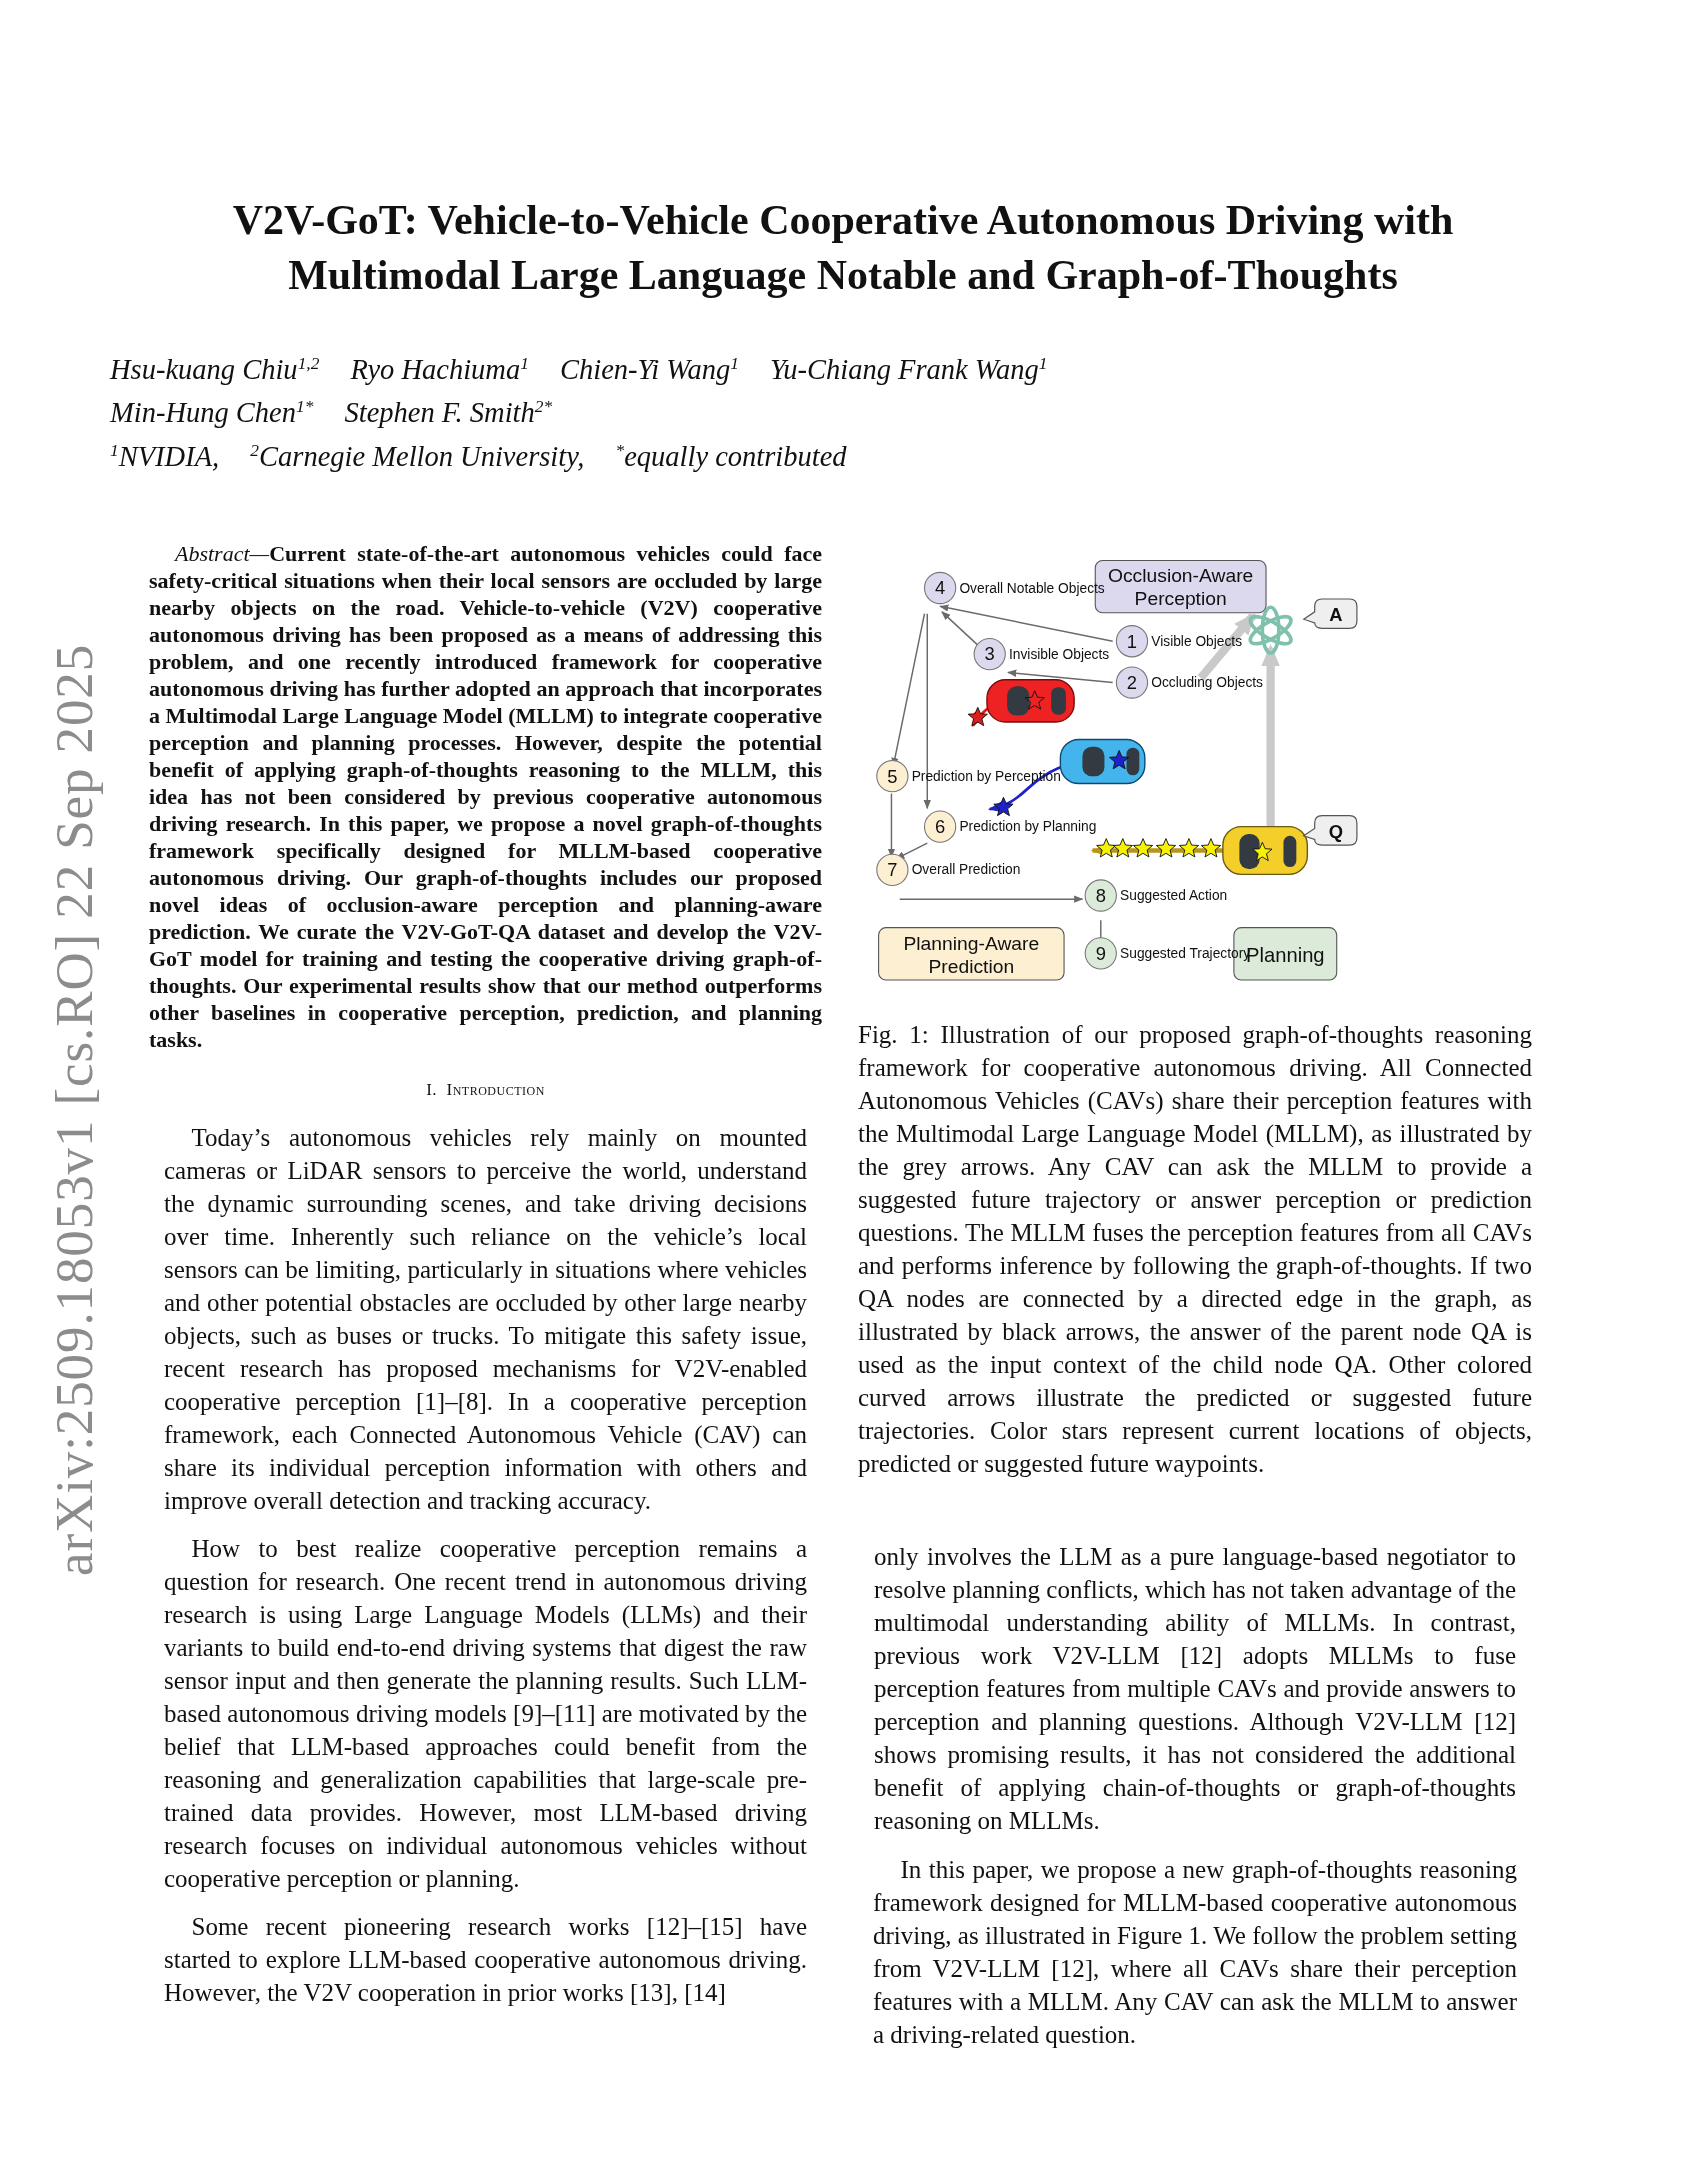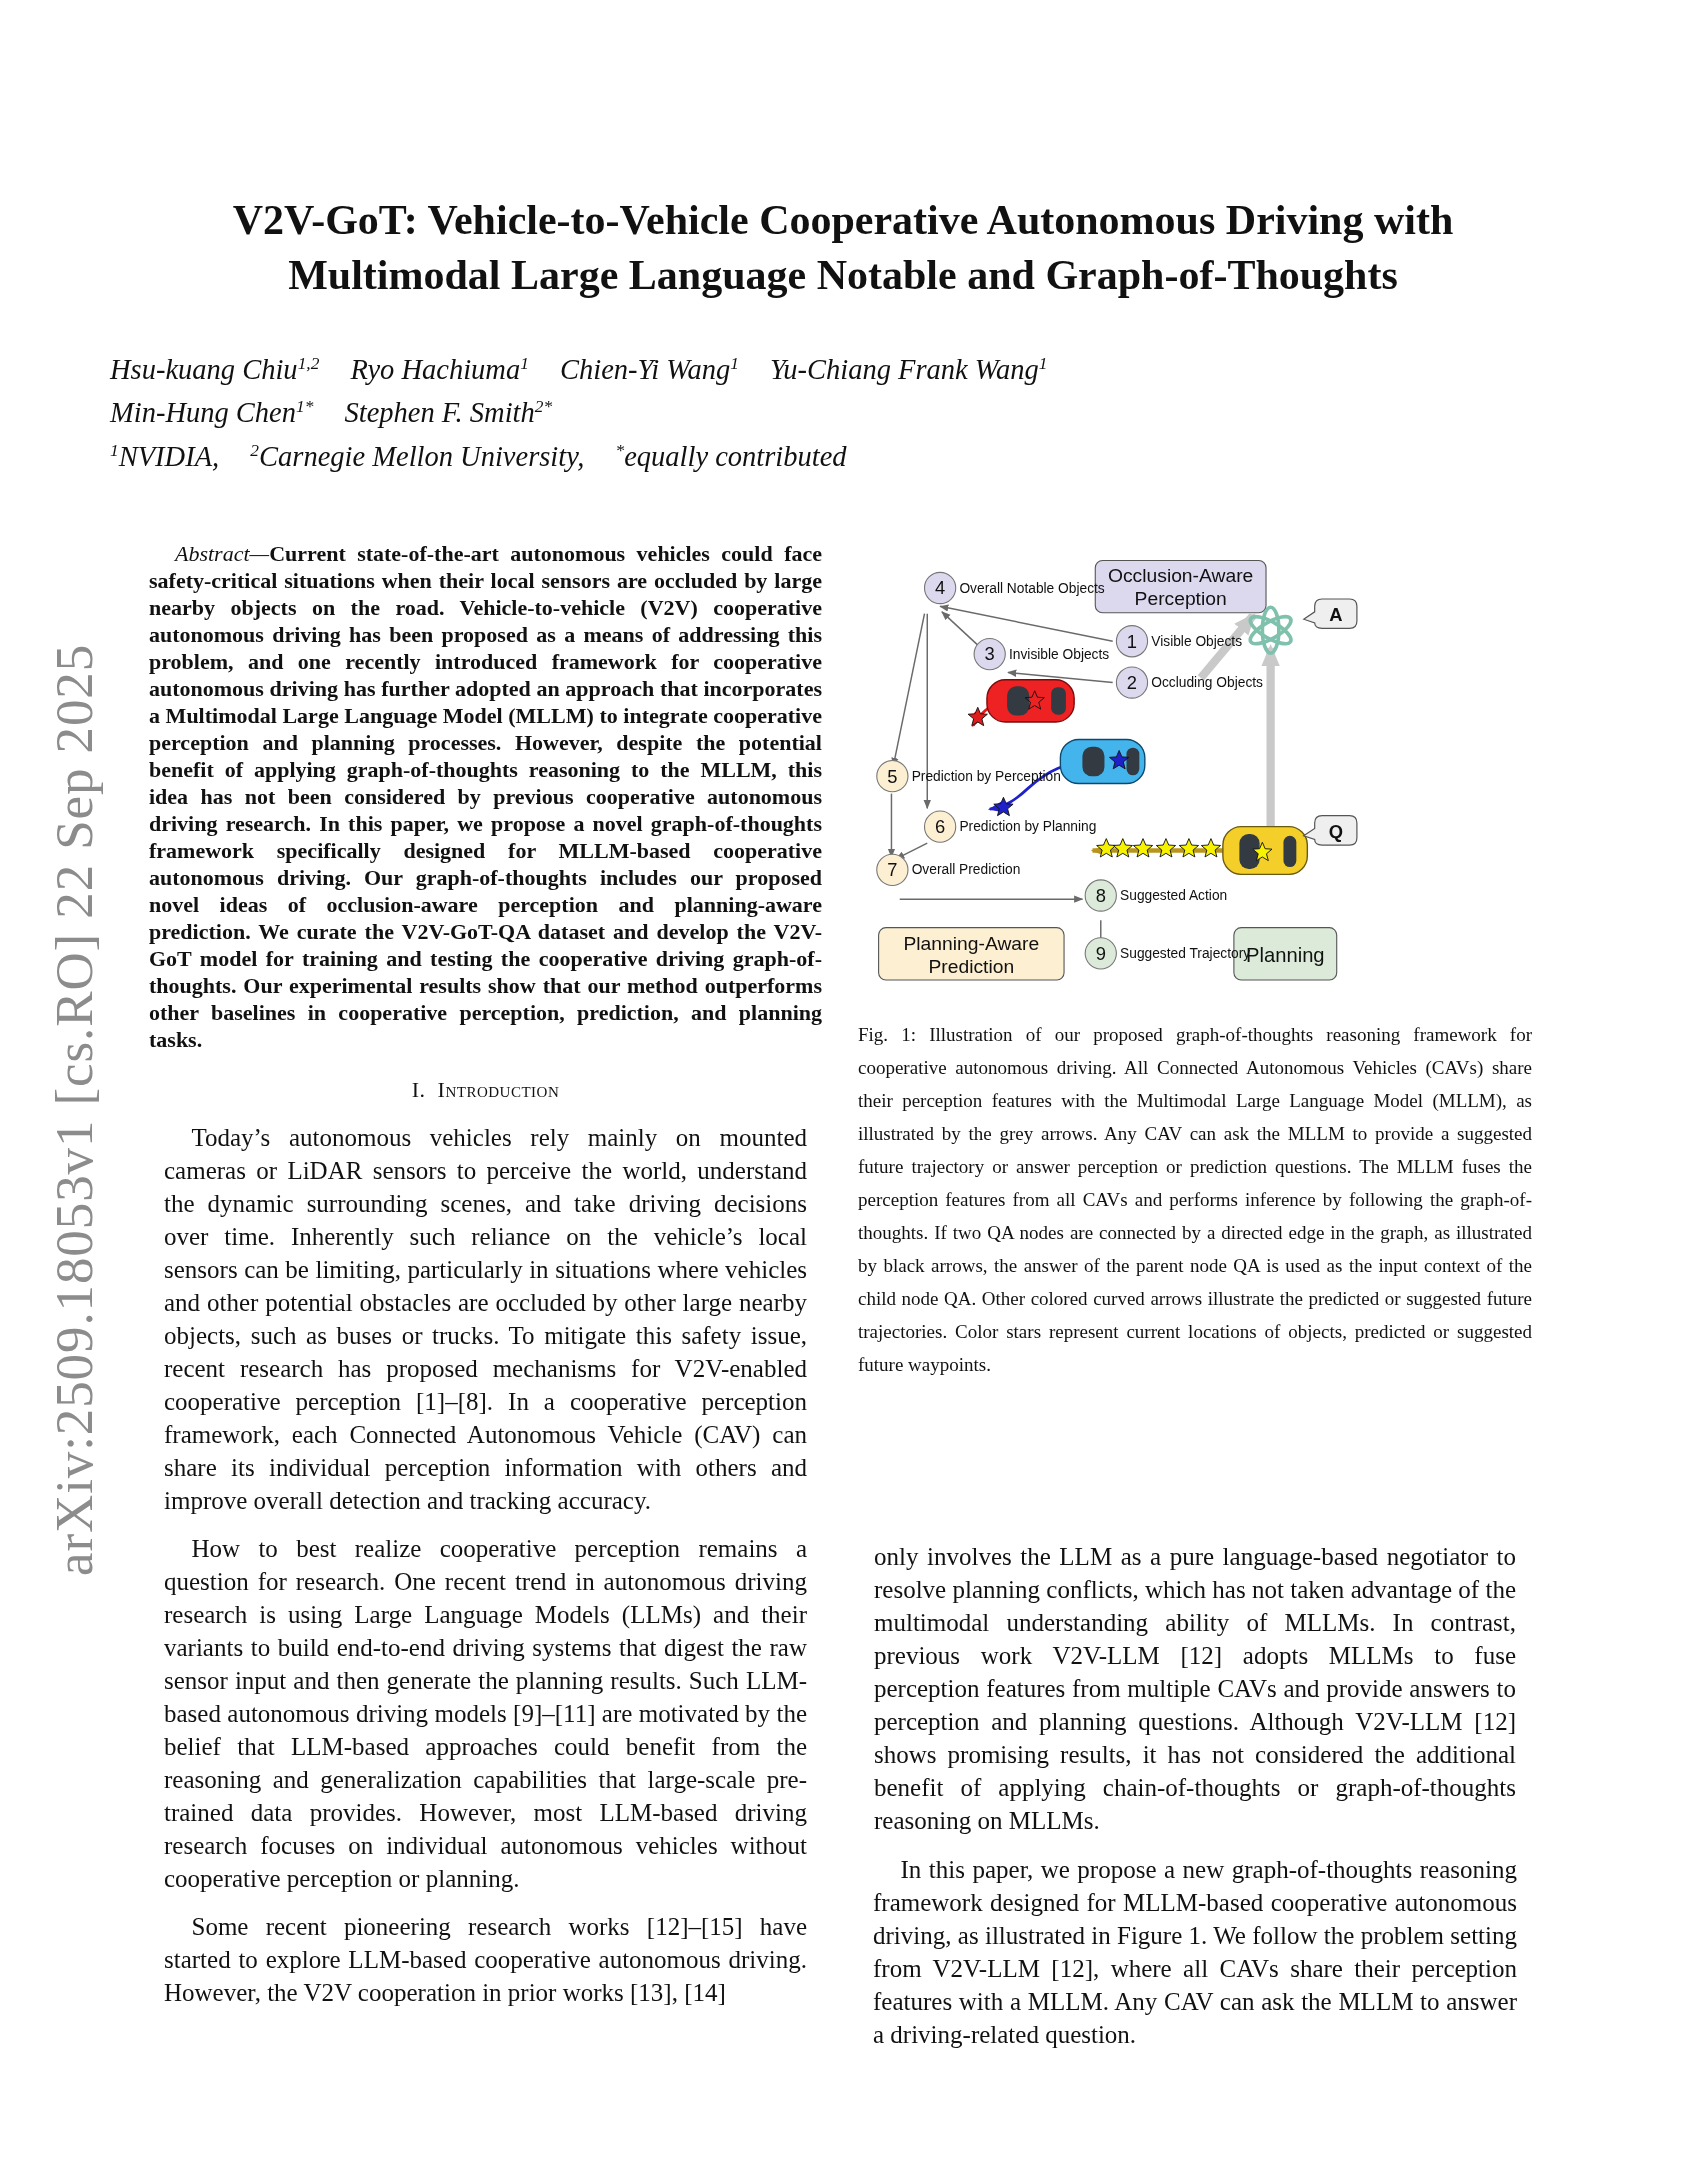--- a/index.html
+++ b/index.html
@@ -11,25 +11,25 @@
            font-weight: bold; font-size: 42px; line-height: 55px; }
   .authors { position: absolute; left: 110px; width: 1466px; top: 344px; 
              font-size: 28.5px; line-height: 37px; font-style: italic; }
   .authors sup { font-size: 17.4px; }
   .authors .gap { display: inline-block; width: 24px; }
   .col { position: absolute; font-size: 25px; line-height: 33px; text-align: justify; }
   .left { left: 149px; width: 673px; top: 540px; }
   .right { left: 858px; width: 674px; }
   .abstract { font-weight: bold; font-size: 22px; line-height: 27px; text-indent: 26px; margin: 0; }
   .abstract i { font-weight: normal; font-style: italic; }
-  .sec { text-align: center; margin: 20px 0 9.2px 0; font-size: 22px; letter-spacing: 0.5px; }
+  .sec { text-align: center; margin: 20px 0 9.2px 0; font-size: 17px; letter-spacing: 0.5px; }
   .sec .sc { font-variant: small-caps; }
   p.para { margin: 15px; text-indent: 27.5px; }
   p.noindent { margin: 16px; text-indent: 0; }
-  .caption { position: absolute; left: 858px; width: 674px; top: 1018px; font-size: 19px; line-height: 33px; text-align: justify; }
+  .caption { position: absolute; left: 858px; width: 674px; top: 1018px; font-size: 25px; line-height: 33px; text-align: justify; }
   .rightbody { top: 1524px; }
   .figure { position: absolute; left: 863px; top: 542px; width: 661px; height: 450px; }
   .figure svg { width: 661px; height: 450px; }
   .fig-text { font-family: "Liberation Sans", "DejaVu Sans", sans-serif; }
 </style>
 </head>
 <body>
 
 <div class="arxiv">arXiv:2509.18053v1  [cs.RO]  22 Sep 2025</div>
 

